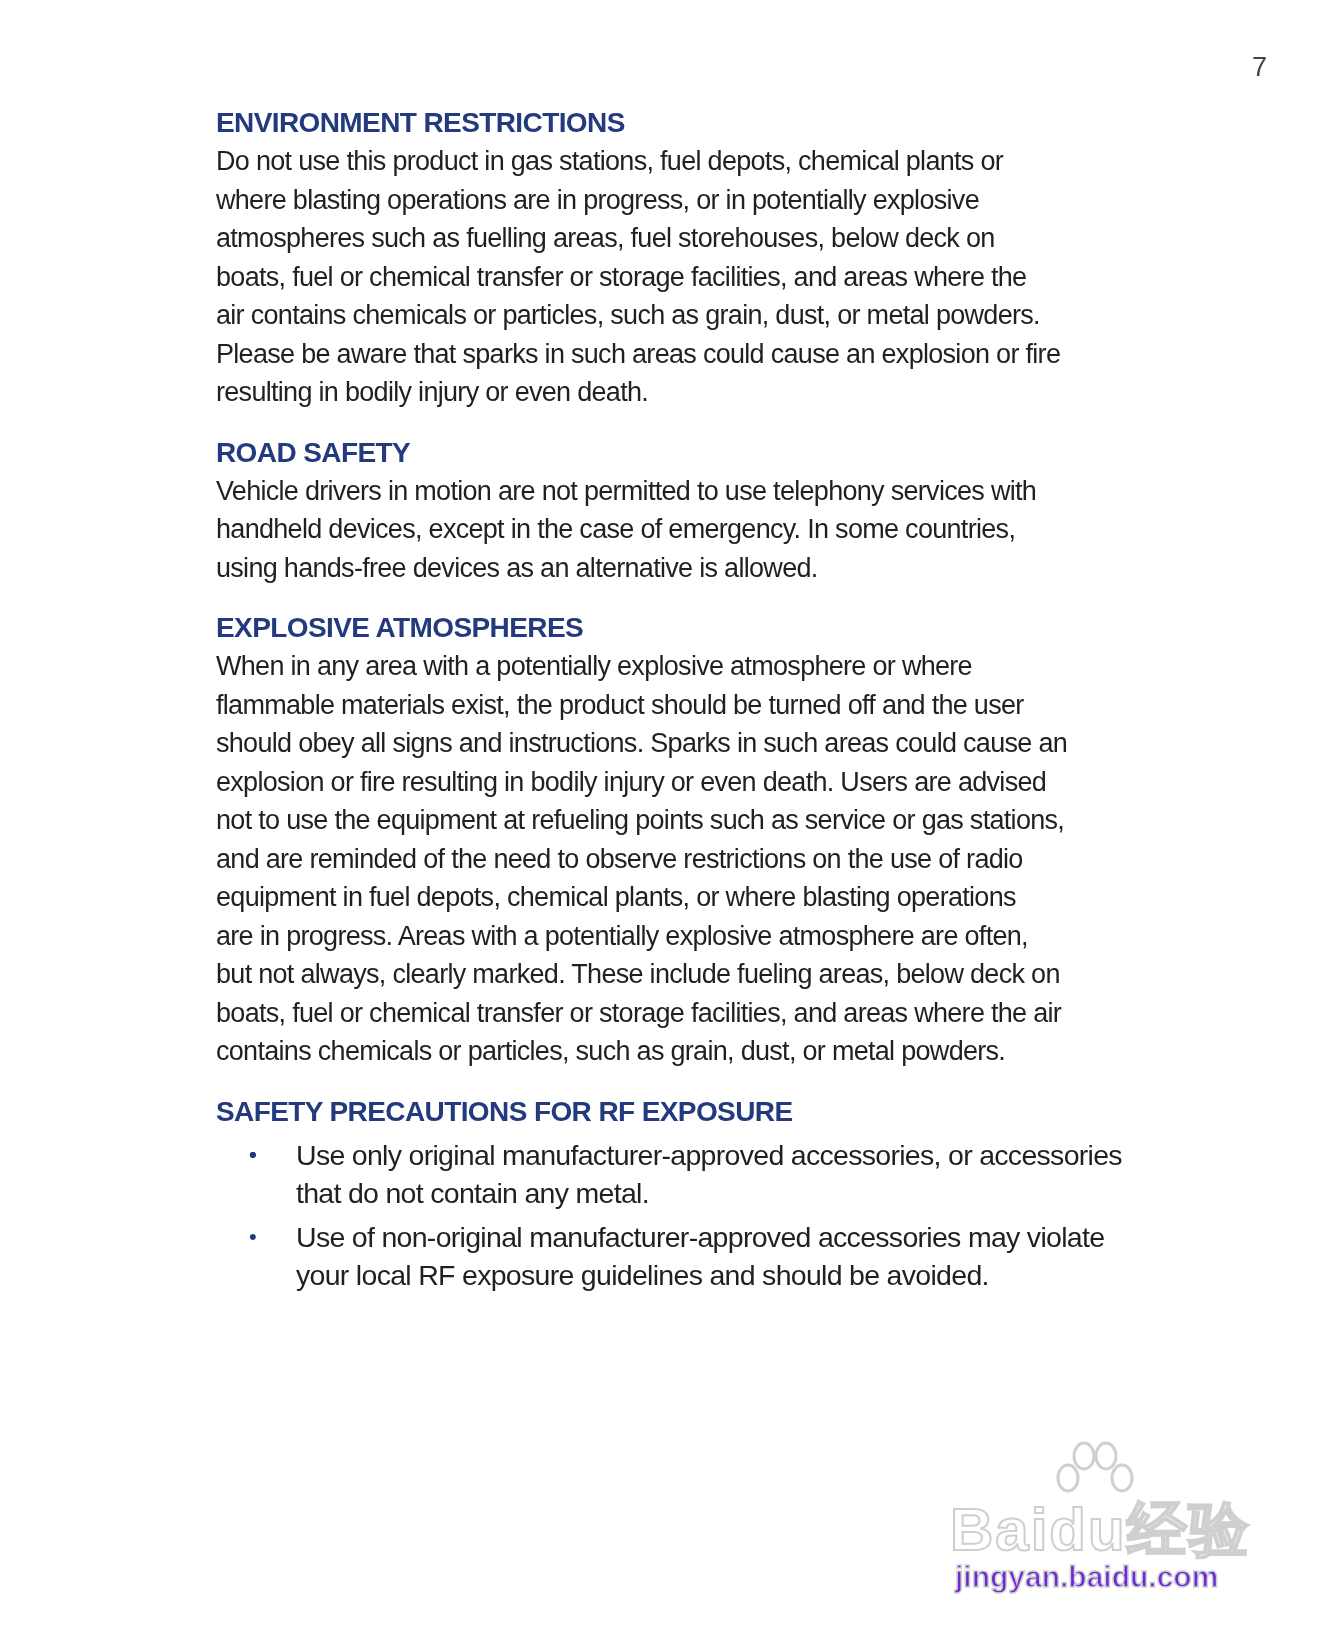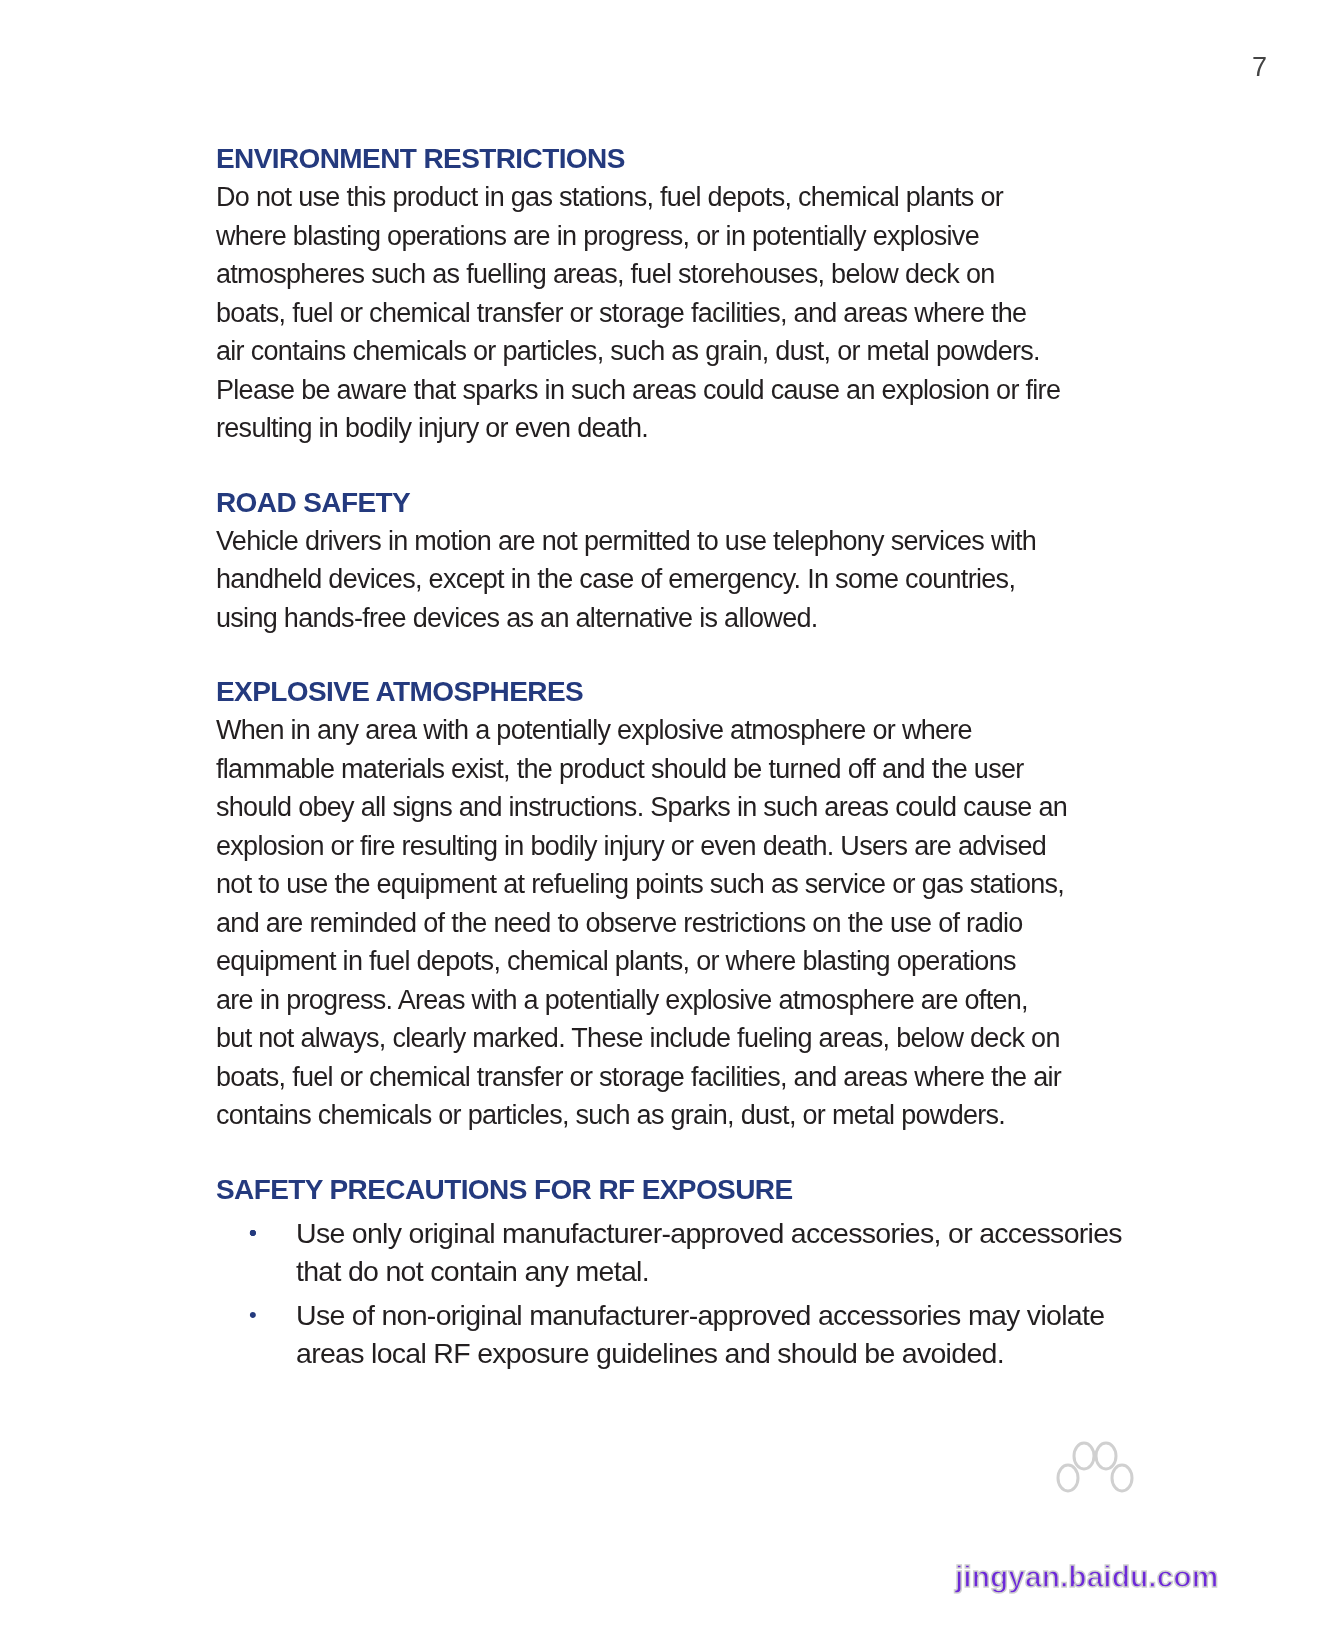--- a/index.html
+++ b/index.html
@@ -1,20 +1,20 @@
 <!DOCTYPE html>
 <html><head>
 <meta charset="utf-8">
 <style>
   html, body { margin: 0; padding: 0; background: #ffffff; }
   body { width: 1338px; height: 1644px; position: relative; overflow: hidden;
          font-family: "Liberation Sans", sans-serif; color: #231f20; }
   .page-number { position: absolute; top: 52px; left: 1252px; font-size: 27px; color: #444; }
   .content { position: absolute; left: 216px; top: 104px; width: 1010px; }
-  .section { margin-bottom: 22px; margin-top: 36px; }
+  .section { margin-bottom: 22px; }
   .heading { font-weight: bold; font-size: 28px; color: #243a7e; line-height: 38px; letter-spacing: -0.6px; }
   .para { font-size: 27px; line-height: 38.5px; letter-spacing: -0.7px; white-space: pre-line; }
   ul.bullets { list-style: none; margin: 0; padding: 0; }
   ul.bullets li { position: relative; padding-left: 80px; font-size: 28.5px; line-height: 38.5px;
                   letter-spacing: -0.7px; margin-bottom: 5px; white-space: pre-line; }
   .bullet { position: absolute; left: 33px; top: 0; color: #243a7e; font-size: 22px; }
   .watermark { position: absolute; left: 950px; top: 1440px; width: 320px; height: 160px; color: #e0e0e0; }
   .wm-paw { position: absolute; left: 100px; top: 0; width: 90px; height: 80px; }
   .wm-brand { position: absolute; left: 0; top: 50px; font-size: 60px; font-weight: bold;
               color: #fff; -webkit-text-stroke: 2px #cfcfcf; letter-spacing: 2px; }
@@ -58,28 +58,29 @@
 contains chemicals or particles, such as grain, dust, or metal powders.</div>
   </div>
   <div class="section">
     <div class="heading">SAFETY PRECAUTIONS FOR RF EXPOSURE</div>
     <ul class="bullets">
       <li><span class="bullet">•</span></li>
       <li><span class="bullet">•</span></li>
       <li><span class="bullet">•</span><span>Use only original manufacturer-approved accessories, or accessories
 that do not contain any metal.</span></li>
       <li><span class="bullet">•</span><span>Use of non-original manufacturer-approved accessories may violate
-areas local RF exposure guidelines and should be avoided.</span></li>
+your local RF exposure guidelines and should be avoided.</span></li>
     </ul>
   </div>
 </div>
 
 <div class="watermark">
   <svg class="wm-paw" viewBox="0 0 90 80">
     <g fill="#fff" stroke="#d0d0d0" stroke-width="3">
       <ellipse cx="18" cy="38" rx="10" ry="13"></ellipse>
       <ellipse cx="34" cy="16" rx="10" ry="13"></ellipse>
       <ellipse cx="56" cy="16" rx="10" ry="13"></ellipse>
       <ellipse cx="72" cy="38" rx="10" ry="13"></ellipse>
     </g>
   </svg>
+  <div class="wm-brand">Baidu经验</div>
   <div class="wm-url">jingyan.baidu.com</div>
 </div>
 
 </body></html>

